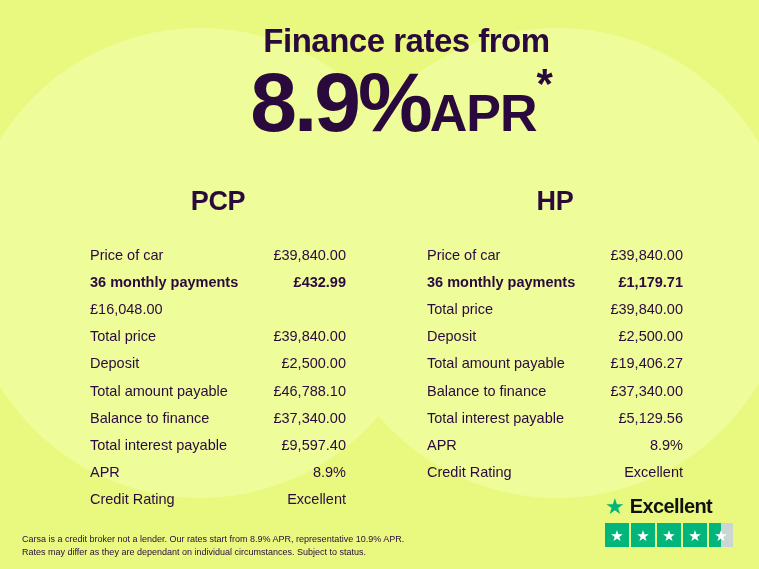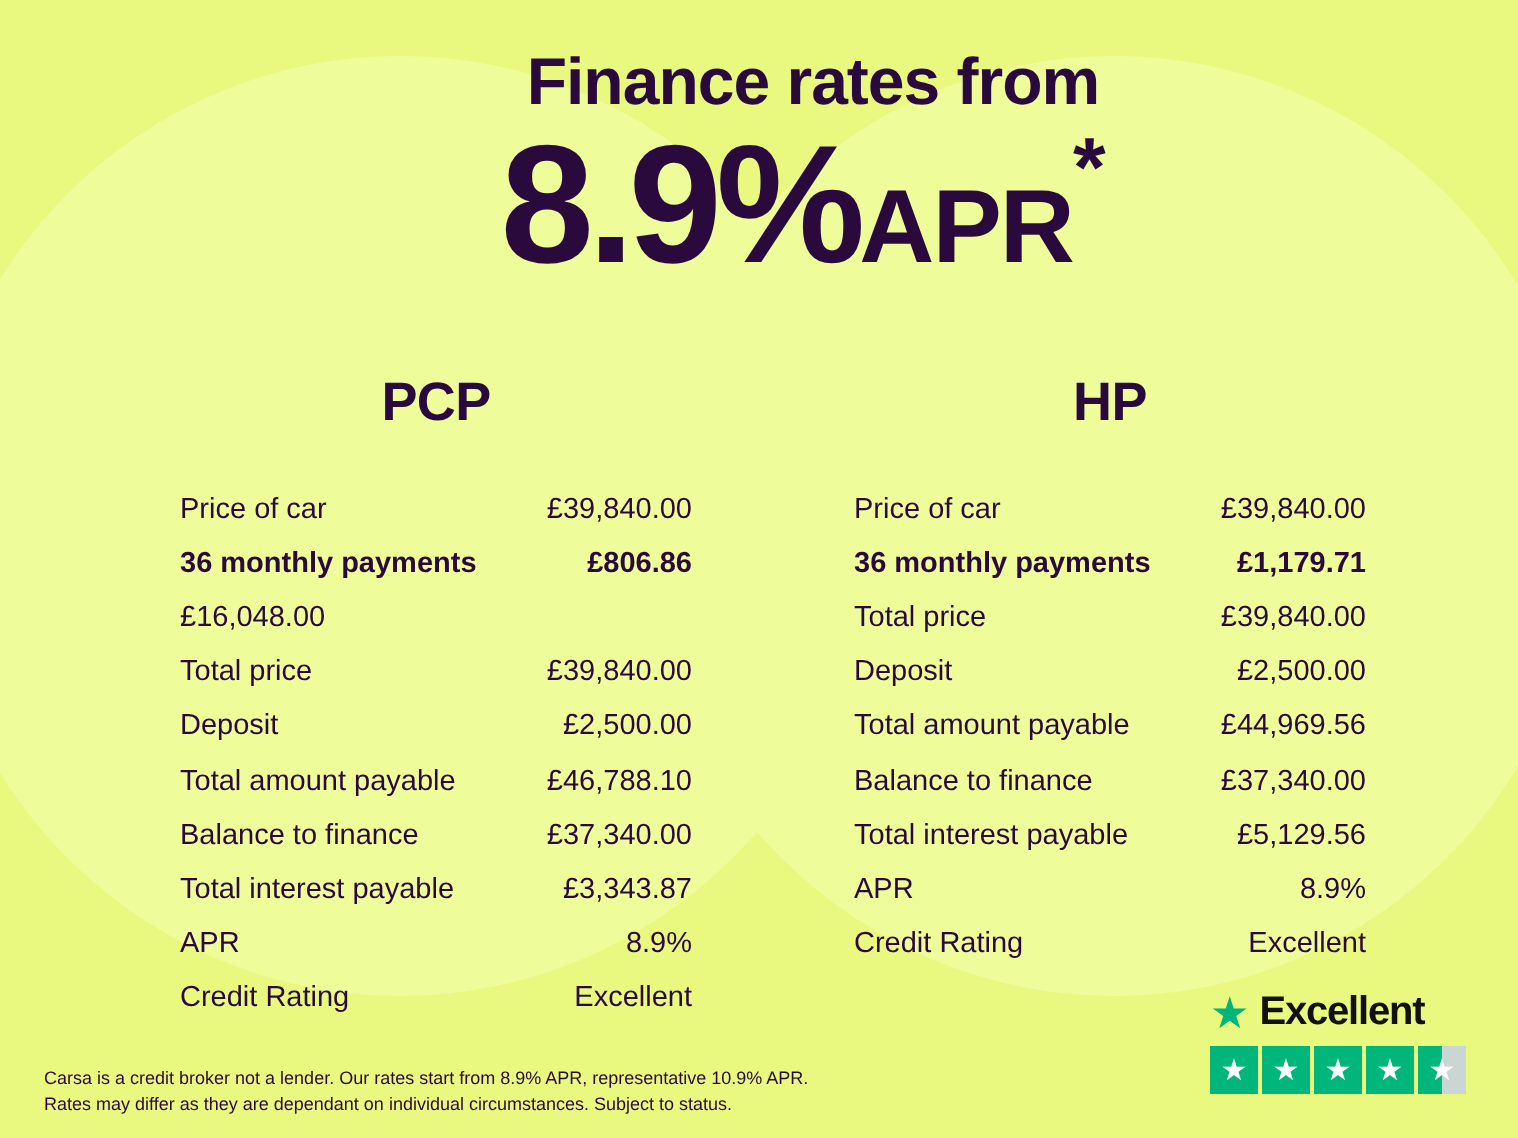--- a/index.html
+++ b/index.html
@@ -149,21 +149,21 @@
 
     <div class="panel pcp">
       <div class="panel-title">PCP</div>
 
       <div class="row">
         <span class="label">Price of car</span>
         <span class="value">£39,840.00</span>
       </div>
       <div class="row bold">
         <span class="label">36 monthly payments</span>
-        <span class="value">£806.86</span>
+        <span class="value">£432.99</span>
       </div>
       <div class="row">
         <span class="value">£16,048.00</span>
       </div>
       <div class="row">
         <span class="label">Total price</span>
         <span class="value">£39,840.00</span>
       </div>
       <div class="row">
         <span class="label">Deposit</span>
@@ -172,21 +172,21 @@
       <div class="row">
         <span class="label">Total amount payable</span>
         <span class="value">£46,788.10</span>
       </div>
       <div class="row">
         <span class="label">Balance to finance</span>
         <span class="value">£37,340.00</span>
       </div>
       <div class="row">
         <span class="label">Total interest payable</span>
-        <span class="value">£3,343.87</span>
+        <span class="value">£9,597.40</span>
       </div>
       <div class="row">
         <span class="label">APR</span>
         <span class="value">8.9%</span>
       </div>
       <div class="row">
         <span class="label">Credit Rating</span>
         <span class="value">Excellent</span>
       </div>
     </div>
@@ -205,21 +205,21 @@
       <div class="row">
         <span class="label">Total price</span>
         <span class="value">£39,840.00</span>
       </div>
       <div class="row">
         <span class="label">Deposit</span>
         <span class="value">£2,500.00</span>
       </div>
       <div class="row">
         <span class="label">Total amount payable</span>
-        <span class="value">£44,969.56</span>
+        <span class="value">£19,406.27</span>
       </div>
       <div class="row">
         <span class="label">Balance to finance</span>
         <span class="value">£37,340.00</span>
       </div>
       <div class="row">
         <span class="label">Total interest payable</span>
         <span class="value">£5,129.56</span>
       </div>
       <div class="row">

